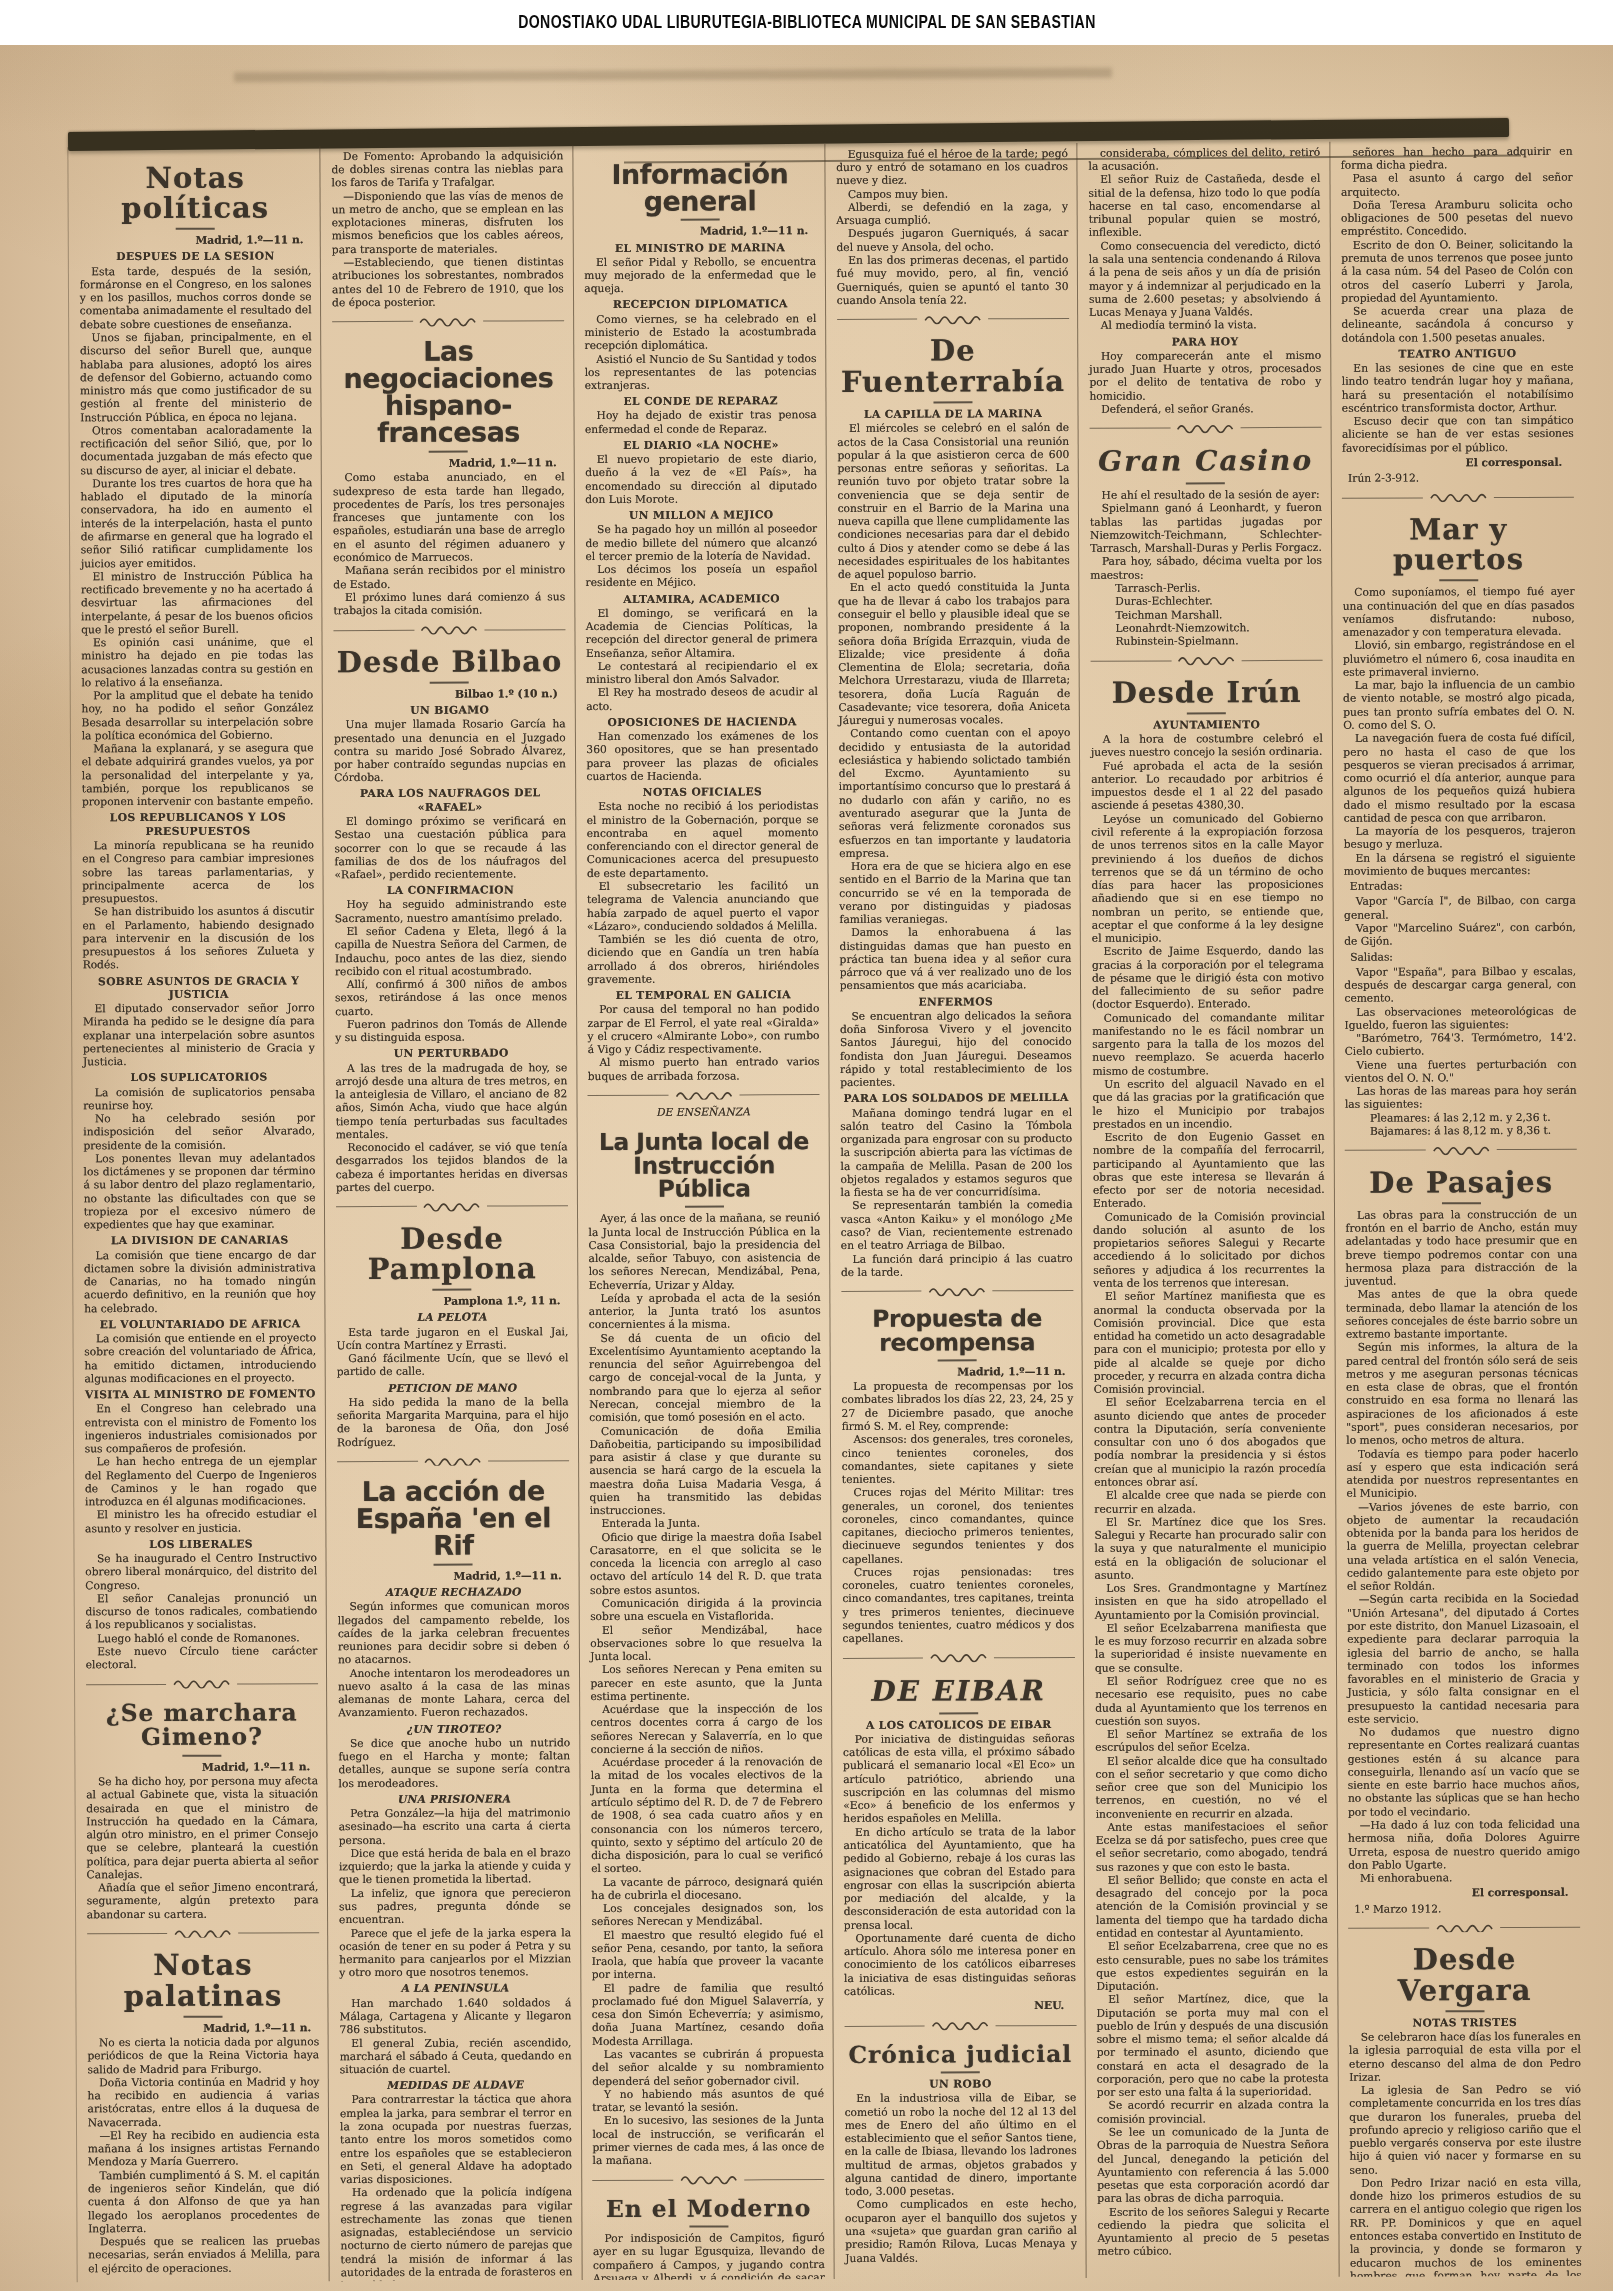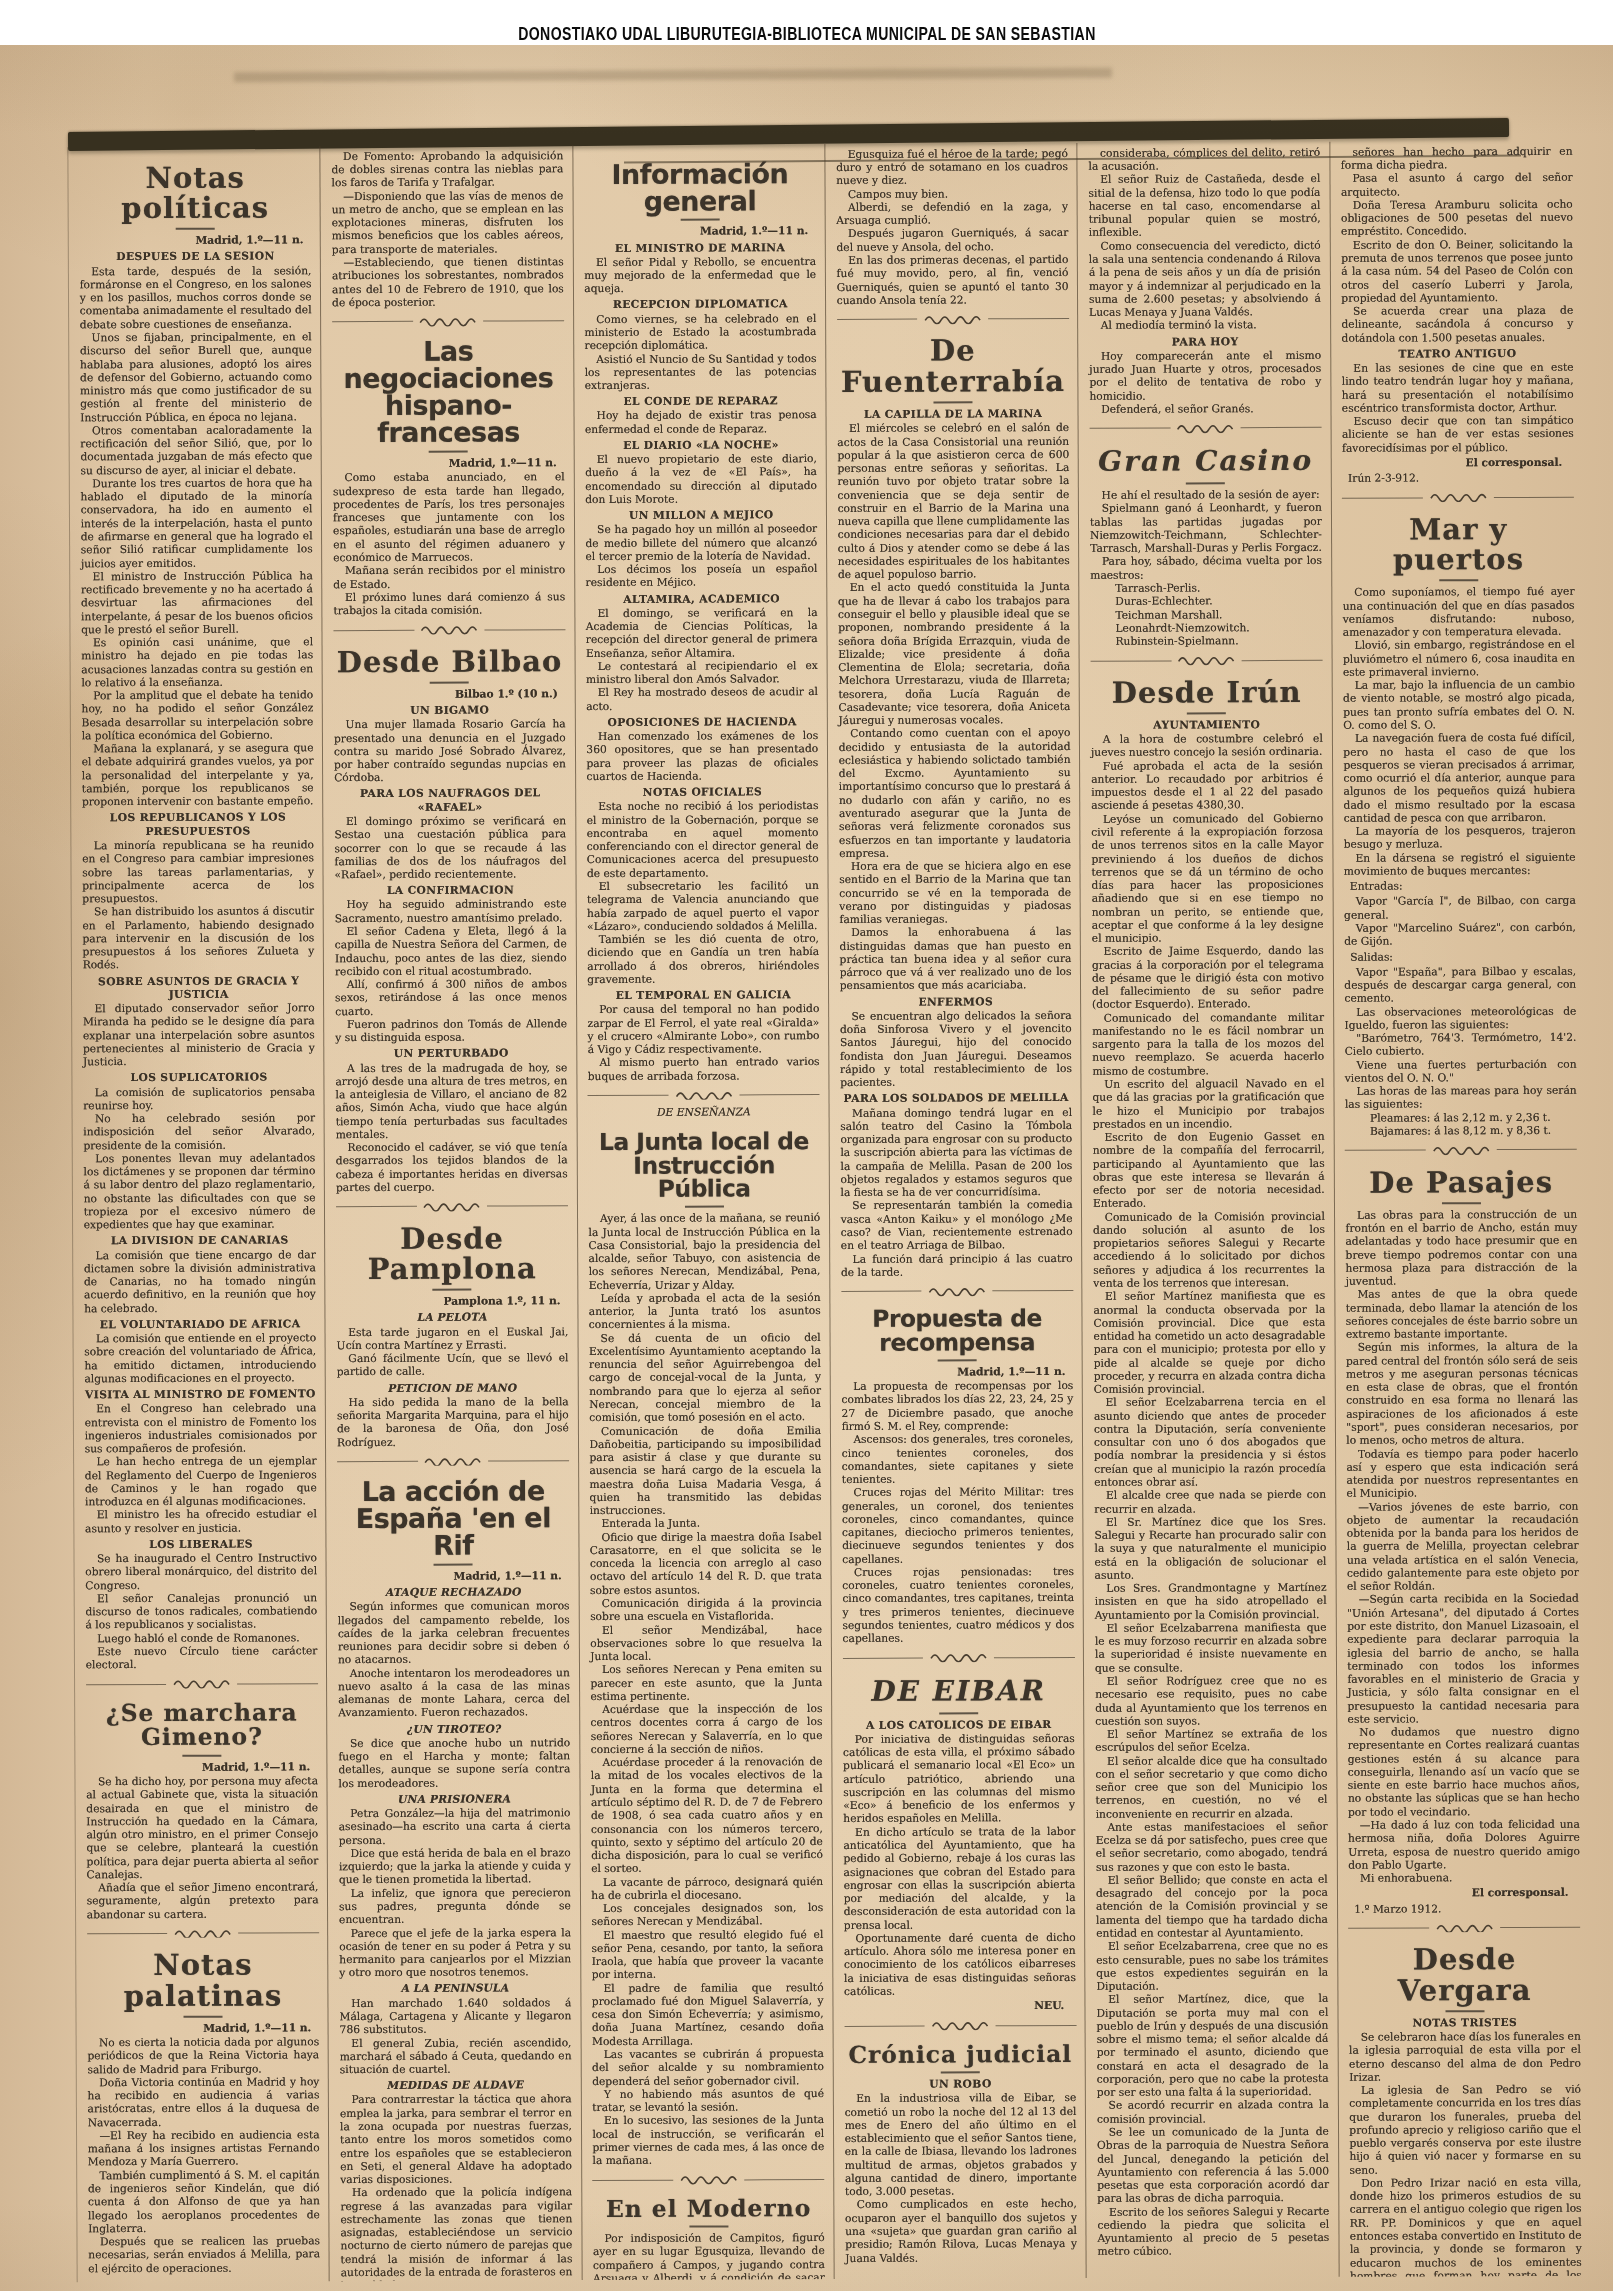--- a/index.html
+++ b/index.html
@@ -1,20 +1,20 @@
 <!DOCTYPE html>
 <html><head>
 <meta charset="utf-8">
 <style>
   html,body{margin:0;padding:0;}
   body{width:1613px;height:2292px;position:relative;overflow:hidden;background:#e8e8e8;
        font-family:"DejaVu Serif",serif;}
   
   .library-strip{position:absolute;top:0;left:0;width:1613px;height:45px;background:#ffffff;
-       display:flex;align-items:flex-end;justify-content:center;}
+       display:flex;align-items:center;justify-content:center;}
   .library-strip span{font-family:"Liberation Sans",sans-serif;font-weight:bold;font-size:17.6px;
        color:#0c0c0c;transform:scaleX(.8);letter-spacing:0.5px;white-space:nowrap;}
   
   .paper{position:absolute;top:45px;left:0;width:1613px;height:2247px;overflow:hidden;
        background:
          radial-gradient(ellipse 410px 254px at 12% 3%, rgba(150,110,60,.16), transparent 70%),
          radial-gradient(ellipse 293px 683px at 0% 42%, rgba(125,92,48,.18), transparent 75%),
          radial-gradient(ellipse 488px 293px at 55% 1%, rgba(140,100,55,.12), transparent 70%),
          radial-gradient(ellipse 878px 1365px at 50% 55%, rgba(255,243,220,.20), transparent 80%),
          radial-gradient(ellipse 254px 176px at 7% 31%, rgba(170,120,50,.12), transparent 70%),

